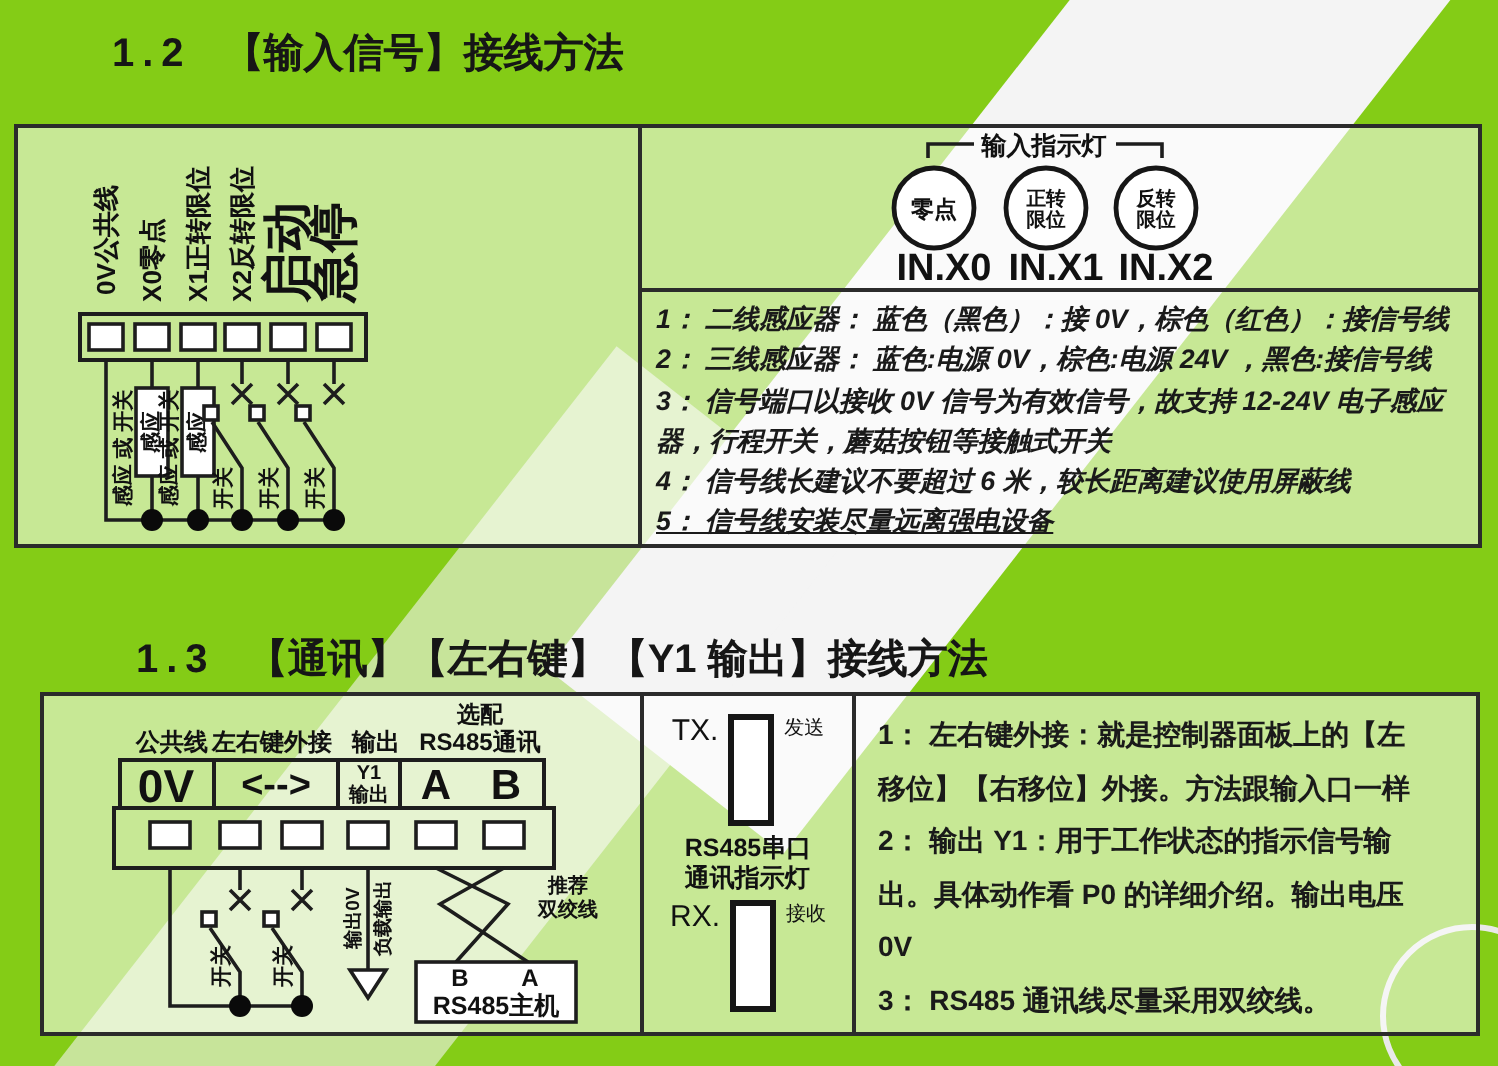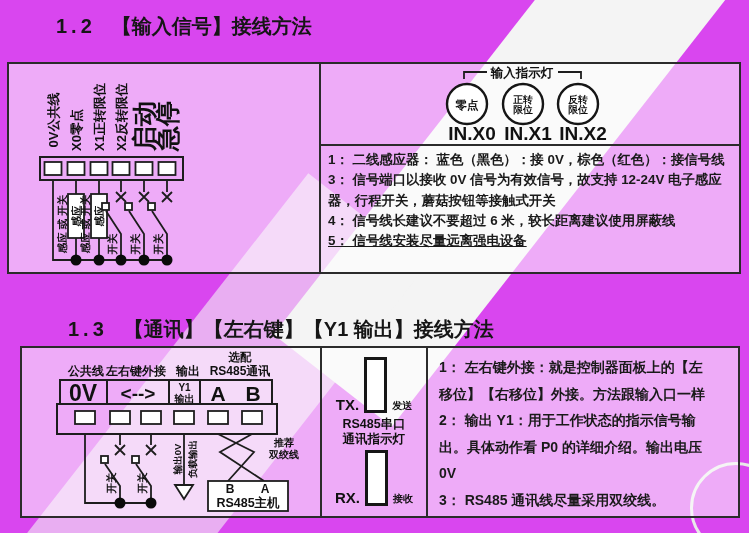--- a/index.html
+++ b/index.html
@@ -1,18 +1,18 @@
 <!DOCTYPE html>
 <html><head>
 <meta charset="utf-8">
 <style>
   html,body{margin:0;padding:0;background:#fff;}
   #page{
     position:relative;width:749px;height:533px;overflow:hidden;
-    background:#d946ef;color:#111;
+    background:#84cc16;color:#111;
     font-family:"Liberation Sans","DejaVu Sans",sans-serif;
   }
   
   .wm{position:absolute;z-index:0;pointer-events:none;}
   .wm-band{background:#f4f4f4;width:150px;height:560px;transform:rotate(38deg);}
   .wm-ring{width:86px;height:86px;border:3px solid #e9e9e9;border-radius:50%;}
   .layer{position:absolute;inset:0;z-index:1;}
 
   .sec-title{position:absolute;font-weight:bold;font-size:20px;color:#161616;white-space:nowrap;}
   .sec-title .num{letter-spacing:4px;margin-right:16px;}
@@ -24,30 +24,30 @@
   .wire{stroke:#1d1d1d;stroke-width:1.8;fill:none;}
   .thick{stroke:#1d1d1d;stroke-width:2;fill:none;}
   .boxline{stroke:#1d1d1d;stroke-width:1.8;fill:#fff;}
   .dot{fill:#0a0a0a;}
 
   
   #d1{position:absolute;left:0;top:0;border-right:2px solid #2b2b2b;background:transparent;}
   .right1{position:absolute;left:312px;top:0;right:0;bottom:0;}
   #ind{border-bottom:2px solid #2b2b2b;}
   .notes{font-weight:bold;color:#1a1a1a;}
-  .notes1{padding:4px 7px 4px 7px;font-size:13.4px;line-height:20.3px;}
+  .notes1{padding:4px 7px 4px 7px;font-size:13.4px;line-height:20.3px;font-style:italic;}
   .notes2{position:absolute;left:408px;top:0;right:0;bottom:0;padding:6px 23px 0 9px;font-size:14px;line-height:26.6px;}
   .u{text-decoration:underline;}
 
   
   #d2{position:absolute;left:0;top:0;border-right:2px solid #2b2b2b;}
   .mid{position:absolute;left:300px;top:0;width:106px;height:100%;border-right:2px solid #2b2b2b;
        display:flex;flex-direction:column;justify-content:space-between;align-items:center;
        padding:9px 0 10px 0;box-sizing:border-box;}
-  .io-row{display:flex;align-items:flex-end;gap:5px;font-weight:bold;font-size:15px;}
+  .io-row{display:flex;align-items:flex-start;gap:5px;font-weight:normal;font-size:15px;}
   .io-led{width:17px;height:50px;border:3px solid #161616;background:#fff;}
   .io-side{font-size:10px;}
   .io-caption{font-weight:bold;font-size:12.5px;text-align:left;line-height:15px;}
 </style>
 </head>
 <body>
 
 <div id="page">
 
   <div class="wm wm-band" style="left:430px;top:-120px;"></div>
@@ -144,20 +144,21 @@
         </g>
         <g>
           <circle cx="257" cy="40" r="20" fill="#fff" stroke="#161616" stroke-width="2.4"></circle>
           <text x="257" y="38.5" font-size="9.8" text-anchor="middle">反转</text>
           <text x="257" y="49" font-size="9.8" text-anchor="middle">限位</text>
           <text x="262" y="76" font-size="19" text-anchor="middle">IN.X2</text>
         </g>
       </svg>
       <div class="notes notes1">
         <div>1： 二线感应器： 蓝色（黑色）：接 0V，棕色（红色）：接信号线</div>
+        <div>2： 三线感应器： 蓝色:电源 0V，棕色:电源 24V ，黑色:接信号线</div>
         <div>3： 信号端口以接收 0V 信号为有效信号，故支持 12-24V 电子感应器，行程开关，蘑菇按钮等接触式开关</div>
         <div>4： 信号线长建议不要超过 6 米，较长距离建议使用屏蔽线</div>
         <div class="u">5： 信号线安装尽量远离强电设备</div>
       </div>
     </div>
   </div>
 
   <div class="sec-title" style="left:68px;top:296px;margin-top:20px;">
     <span class="num">1.3</span><span>【通讯】【左右键】【Y1 输出】接线方法</span>
   </div>

